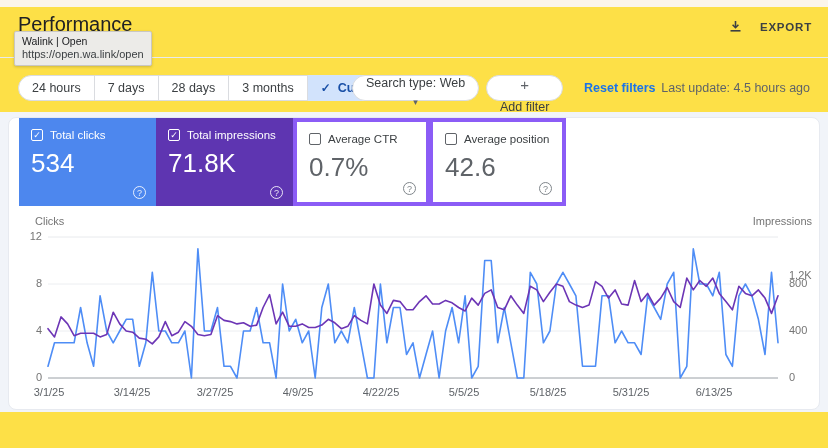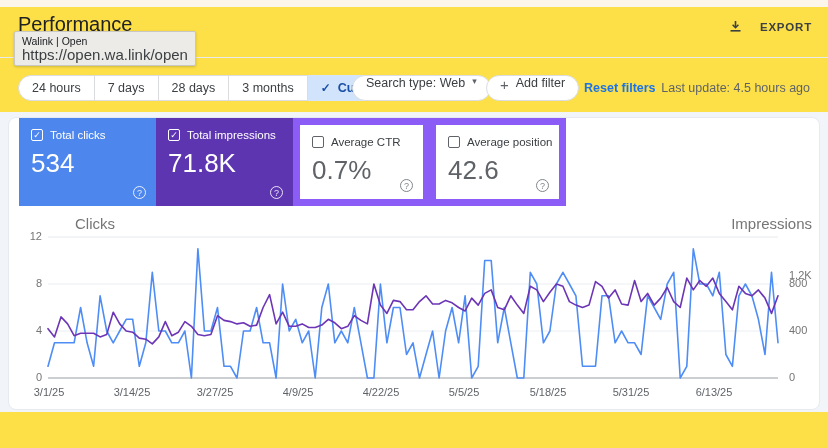--- a/index.html
+++ b/index.html
@@ -14,64 +14,64 @@
   .page-title { position:absolute; left:18px; top:13px; font-size:20px; color:#202124; z-index:1; }
 
   .export-btn { position:absolute; right:16px; top:20px; display:flex; align-items:center; gap:18px;
     color:#3c4043; font-size:11.5px; font-weight:bold; letter-spacing:.8px; cursor:pointer; z-index:2; }
   .export-btn svg { display:block; }
 
   .tooltip { position:absolute; left:14px; top:31px; z-index:3; background:#ecebe8;
     border:1px solid #c9c7c3; border-radius:2px; padding:3px 7px 4px 7px;
     box-shadow:0 1px 3px rgba(0,0,0,.18); }
   .tooltip .tl1 { font-size:10.5px; color:#202124; line-height:13px; }
-  .tooltip .tl2 { font-size:15px; color:#3c4043; line-height:13px; }
+  .tooltip .tl2 { font-size:11px; color:#3c4043; line-height:13px; }
 
   .chip-group { position:absolute; left:18px; top:75px; display:flex; height:26px; z-index:2; }
   .chip { display:flex; align-items:center; padding:0 13px; font-size:12.5px; color:#3c4043;
     background:#fff; border:1px solid #dadce0; border-left:none; cursor:pointer; white-space:nowrap; }
   .chip:first-child { border-left:1px solid #dadce0; border-radius:13px 0 0 13px; }
   .chip.selected { background:#d2e3fc; border-color:#d2e3fc; color:#174ea6; font-weight:bold;
     border-radius:0 13px 13px 0; gap:7px; }
   .chip.selected .check { font-size:12px; }
 
   .vsep { position:absolute; left:337px; top:78px; width:1px; height:20px; background:#dadce0; }
 
-  .pill-btn { position:absolute; top:75px; height:26px; display:flex; align-items:flex-start; gap:7px;
+  .pill-btn { position:absolute; top:75px; height:26px; display:flex; align-items:center; gap:7px;
     padding:0 13px; border:1px solid #dadce0; border-radius:13px; background:#fff;
-    font-size:12.5px; color:#3c4043; cursor:pointer; z-index:2; white-space:nowrap; }
+    font-size:12.5px; color:#3c4043; cursor:pointer; z-index:2; white-space:nowrap;flex-direction:column; }
   .search-type { left:352px; }
   .caret { font-size:9px; color:#5f6368; }
   .add-filter { left:486px; }
   .plus { font-size:15px; color:#5f6368; font-weight:normal; }
 
   .reset-filters { position:absolute; left:584px; top:81px; font-size:12.5px; color:#1a73e8;
     font-weight:bold; cursor:pointer; z-index:2; }
   .last-update { position:absolute; right:18px; top:81px; font-size:12.5px; color:#5f6368; z-index:2; }
 
   .panel { position:absolute; left:8px; top:117px; width:812px; height:293px; background:#fff;
     border:1px solid #e7eaf0; border-radius:8px; }
 
   .cards-row { position:absolute; left:10px; top:0px; display:flex; }
   .metric-card { position:relative; width:137px; height:88px; padding:11px 12px; background:#fff; cursor:pointer; }
-  .metric-card.white { border:7px solid #8b5cf6; }
+  .metric-card.white { border:4px solid #8b5cf6; }
   .metric-card.white + .metric-card.white { margin-left:-1px; }
   .metric-card .label-row { display:flex; align-items:center; gap:7px; }
   .metric-card .cbx { width:12px; height:12px; border:1.5px solid #5f6368; border-radius:2px;
     font-size:9px; line-height:10px; text-align:center; color:#5f6368; flex:0 0 auto; }
   .metric-card .lbl { font-size:11.5px; color:#3c4043; white-space:nowrap; }
   .metric-card .val { margin-top:7px; font-size:26px; color:#5f6368; }
   .metric-card.selected .lbl, .metric-card.selected .val { color:#fff; }
   .metric-card.selected .cbx { border-color:#fff; color:#fff; }
   .metric-card .help { position:absolute; right:10px; bottom:7px; width:13px; height:13px;
     border:1px solid #80868b; border-radius:50%; color:#80868b; font-size:9px; line-height:12px;
     text-align:center; }
   .metric-card.selected .help { border-color:rgba(255,255,255,.85); color:rgba(255,255,255,.85); }
 
-  .axis-label { position:absolute; font-size:15px; color:#757575;margin-left:40px; }
+  .axis-label { position:absolute; font-size:11px; color:#757575; }
   .tick { position:absolute; font-size:11px; color:#757575; }
   .tick.left { left:16px; width:26px; text-align:right; }
   .tick.right { left:789px; }
   .date-label { position:absolute; top:386px; font-size:11px; color:#5f6368; transform:translateX(-50%); white-space:nowrap; }
 
   .chart-svg { position:absolute; left:48px; top:235px; overflow:visible; }
 </style>
 </head>
 <body>
 

